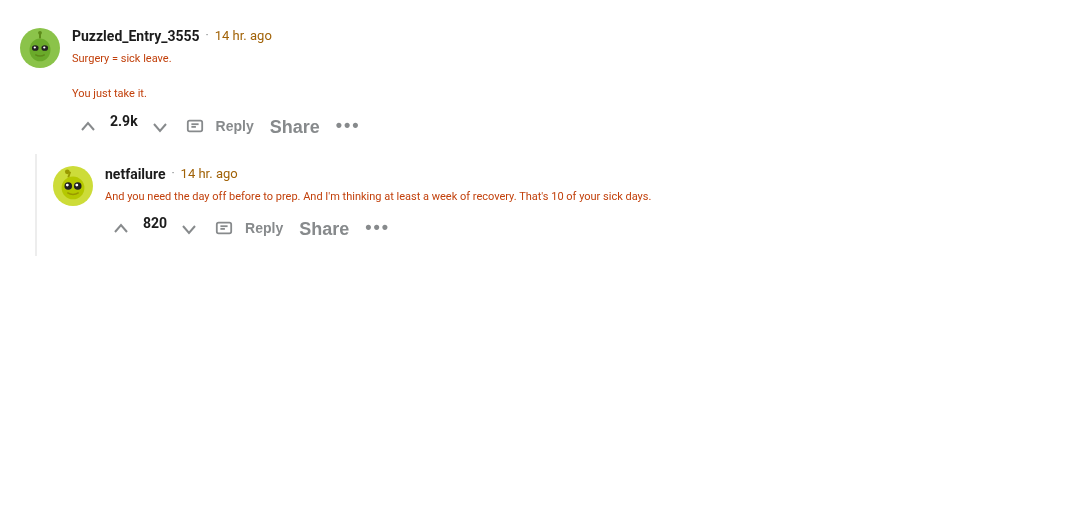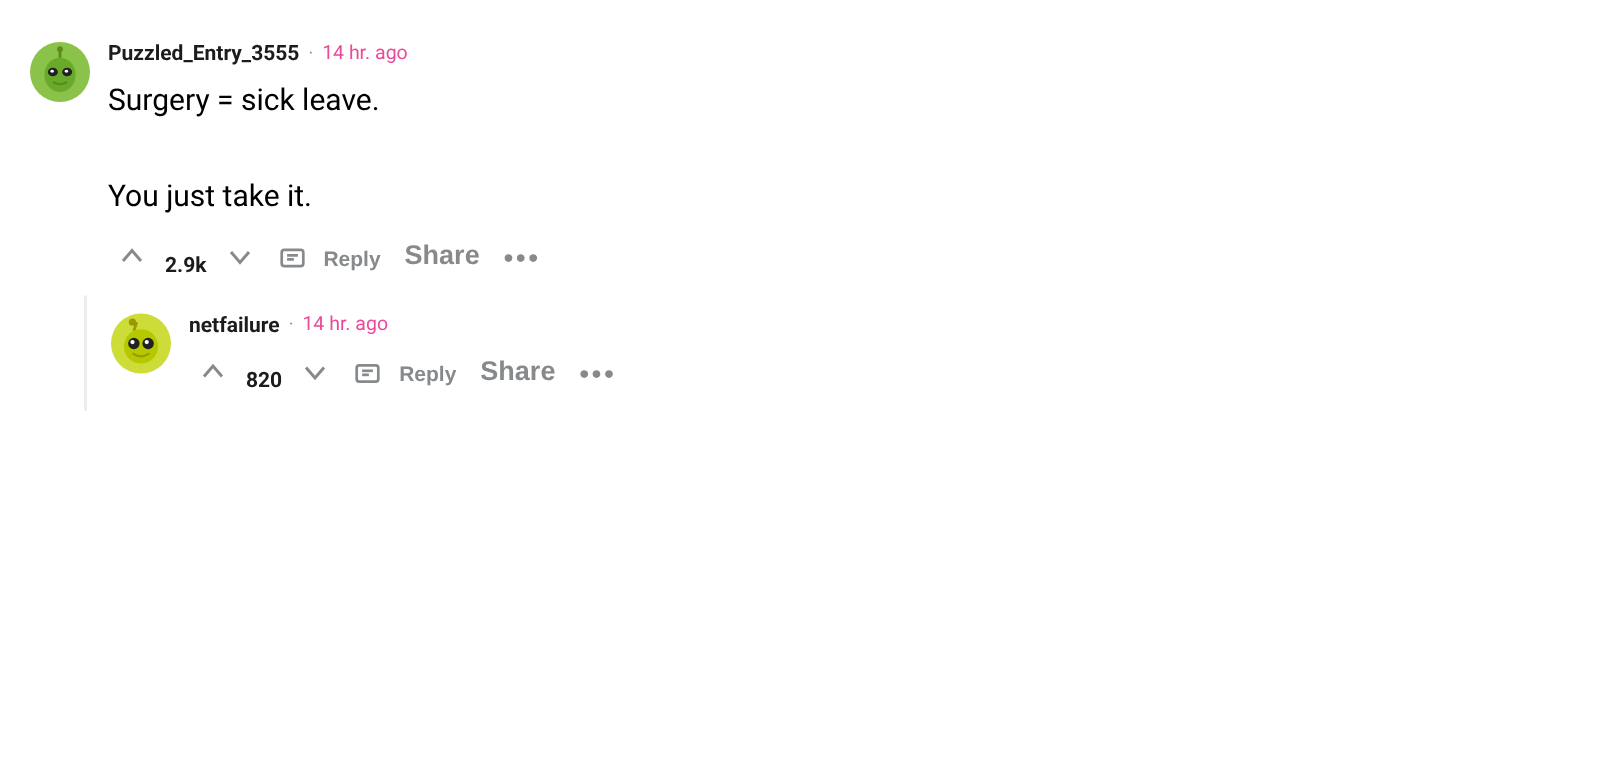--- a/index.html
+++ b/index.html
@@ -19,21 +19,21 @@
     }
 
     .comment {
       display: flex;
       gap: 12px;
       padding: 12px 0;
       position: relative;
     }
 
     .comment-nested {
-      margin-left: 36px;
+      margin-left: 15px;
       padding-left: 16px;
       border-left: 2px solid #ededed;
     }
 
     .avatar {
       width: 40px;
       height: 40px;
       border-radius: 50%;
       flex-shrink: 0;
       display: flex;
@@ -73,33 +73,33 @@
       color: #1c1c1c;
     }
 
     .dot-separator {
       color: #878a8c;
       font-size: 12px;
     }
 
     .timestamp {
       font-size: 13px;
-      color: #ec4899;
+      color: #a16207;
     }
 
     .comment-text {
-      font-size: 20px;
+      font-size: 11px;
       line-height: 1.6;
-      color: #000000;
+      color: #c2410c;
       margin-bottom: 10px;
     }
 
     .comment-actions {
       display: flex;
-      align-items: flex-end;
+      align-items: flex-start;
       gap: 4px;
       margin-top: 8px;
     }
 
     .action-btn {
       display: flex;
       align-items: center;
       gap: 12px;
       background: none;
       border: none;
@@ -228,20 +228,23 @@
 
           <path d="M14 27 Q20 31 26 27" stroke="#999900" stroke-width="1.5" fill="none"></path>
         </svg>
       </div>
       <div class="comment-body">
         <div class="comment-header">
           <span class="username">netfailure</span>
           <span class="dot-separator">·</span>
           <span class="timestamp">14 hr. ago</span>
         </div>
+        <div class="comment-text">
+          And you need the day off before to prep. And I'm thinking at least a week of recovery. That's 10 of your sick days.
+        </div>
         <div class="comment-actions">
           <button class="action-btn">
             <svg class="vote-up-icon" viewBox="0 0 20 20" fill="none" stroke="currentColor" stroke-width="2">
               <polyline points="4,13 10,6 16,13"></polyline>
             </svg>
           </button>
           <span class="vote-count">820</span>
           <button class="action-btn">
             <svg class="vote-down-icon" viewBox="0 0 20 20" fill="none" stroke="currentColor" stroke-width="2">
               <polyline points="4,7 10,14 16,7"></polyline>

